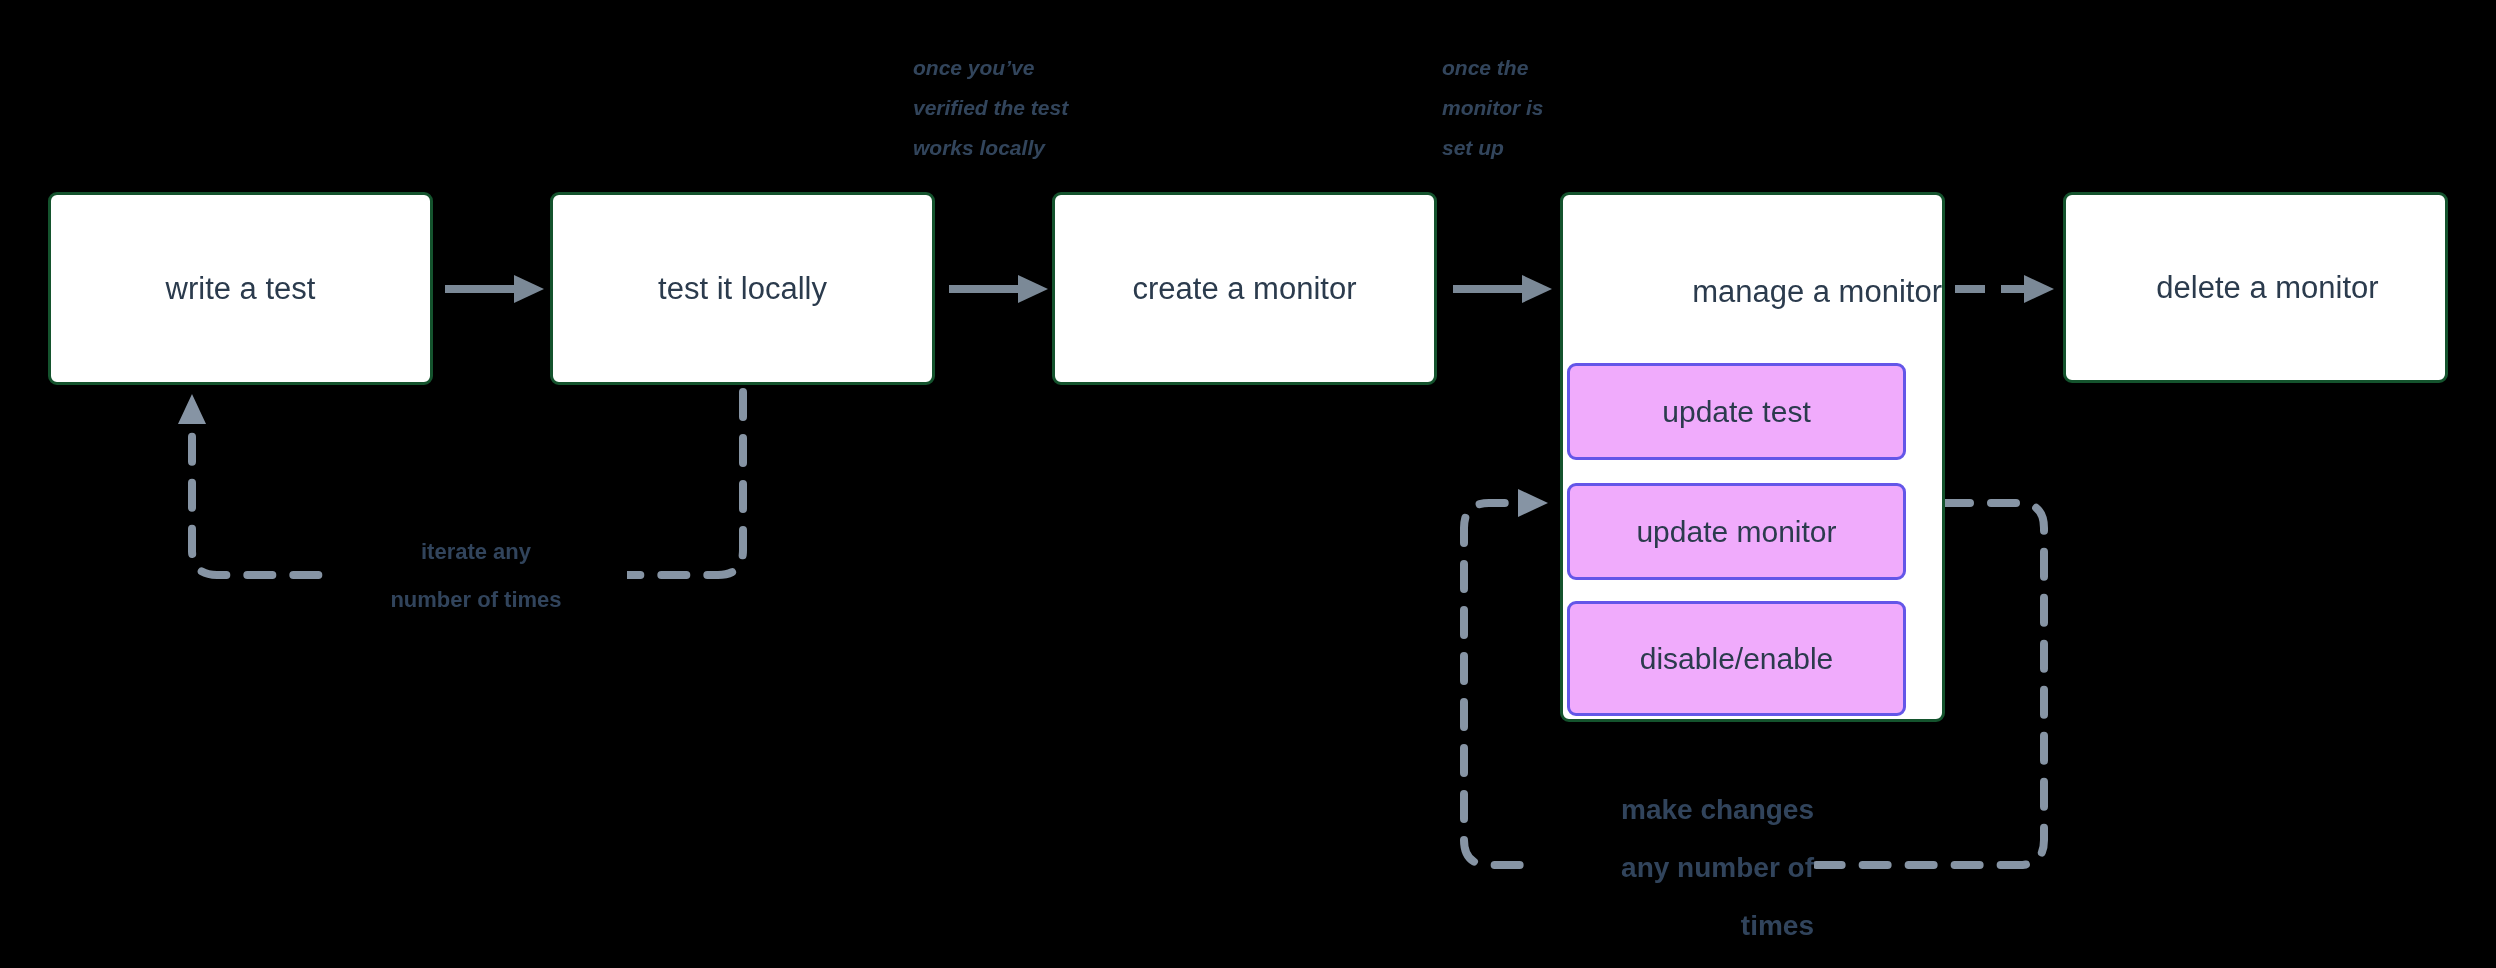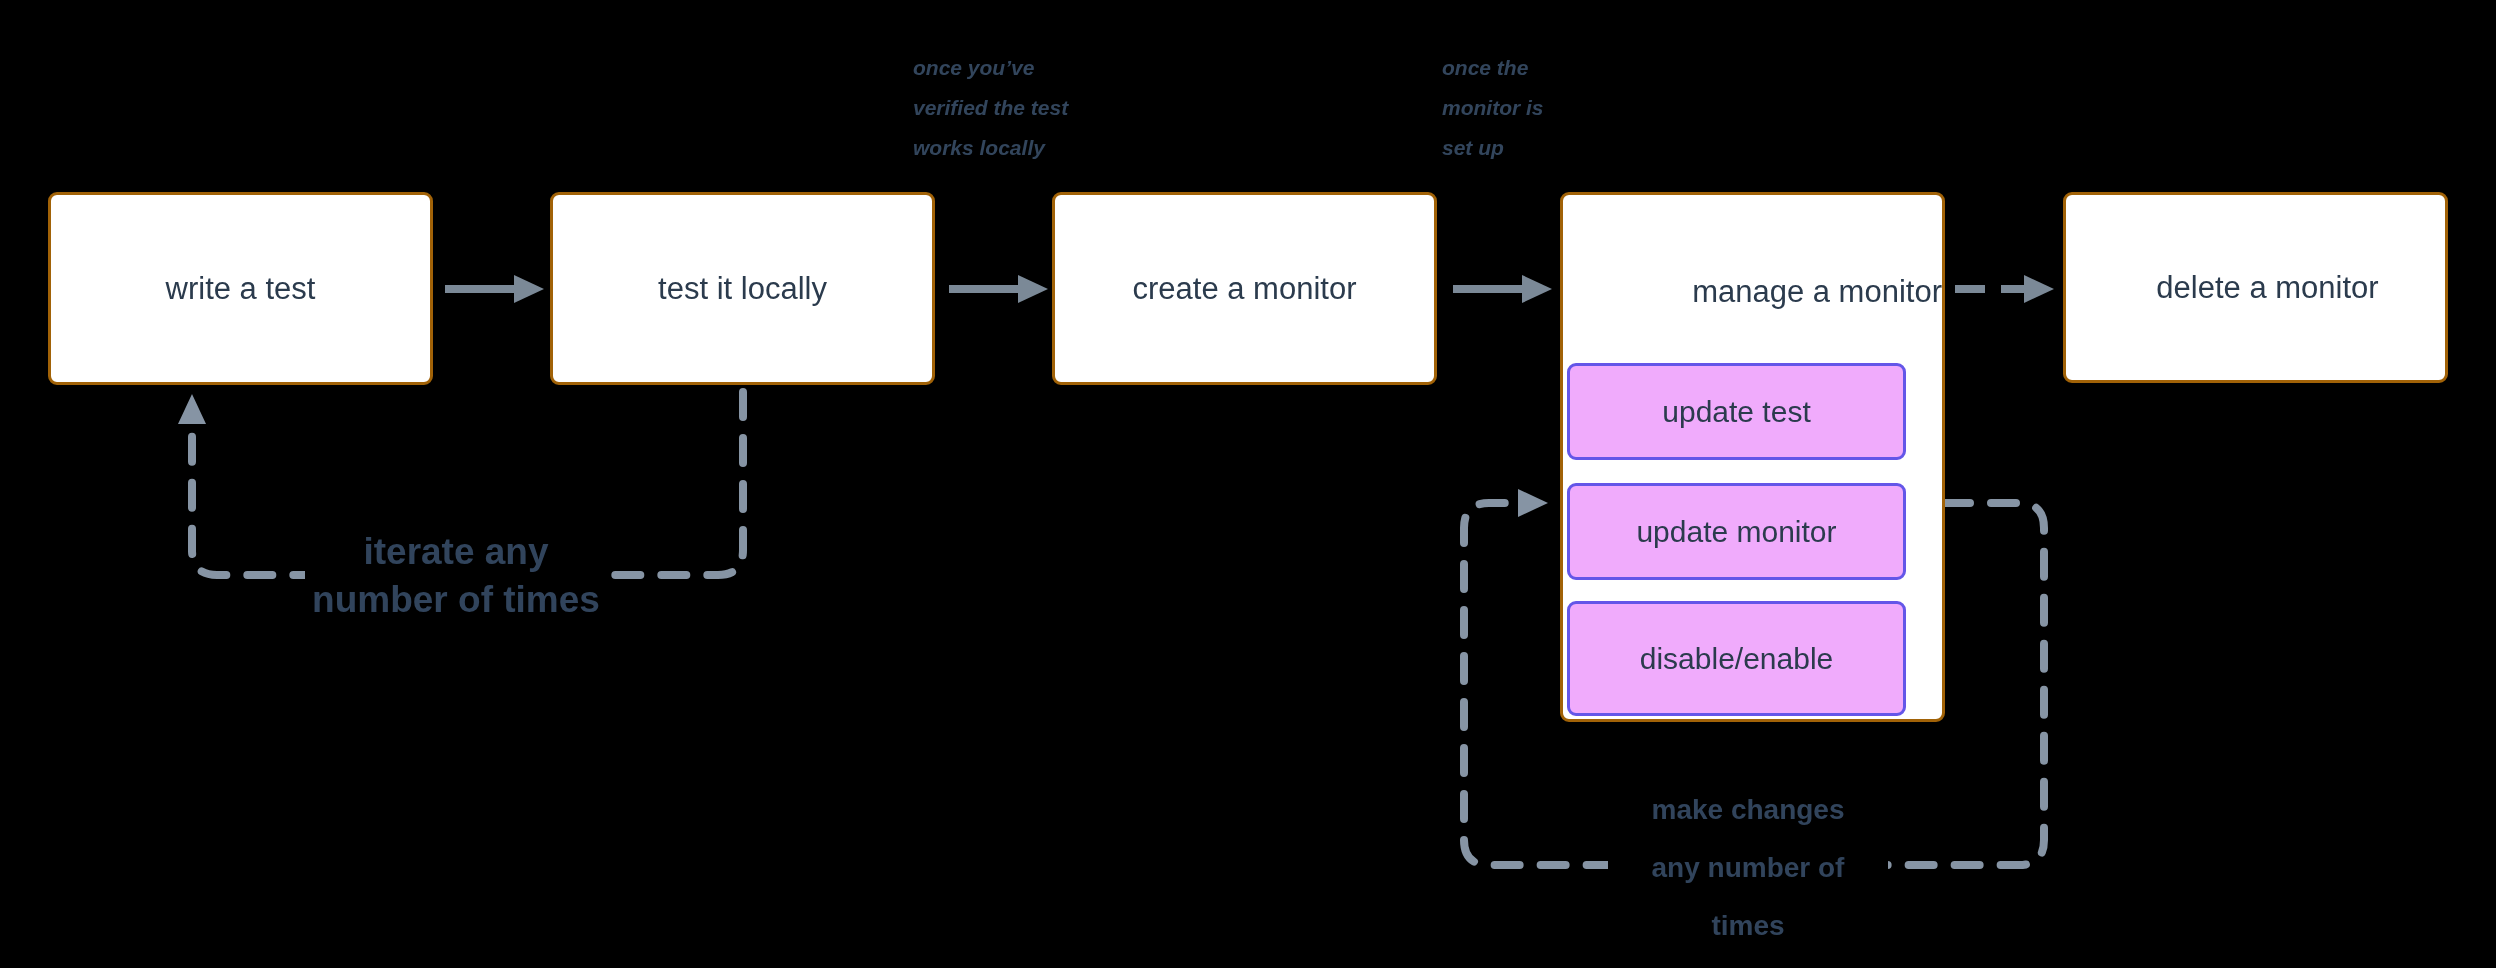--- a/index.html
+++ b/index.html
@@ -7,21 +7,21 @@
     position:relative;
     width:2496px;height:968px;
     background:#000000;
     font-family:"Liberation Sans", sans-serif;
     overflow:hidden;
   }
   .connectors{position:absolute;left:0;top:0;width:2496px;height:968px;}
   .node{
     position:absolute;
     background:#ffffff;
-    border:3px solid #a16207;
+    border:3px solid #14532d;
     border-radius:9px;
     box-sizing:border-box;
     display:flex;align-items:center;justify-content:center;
     color:#2b3b4d;
     font-size:31px;font-weight:500;
   }
   .node.tall{display:block;}
   .node.tall .node-title{
     position:absolute;left:0;top:0;width:100%;height:194px;
     display:flex;align-items:center;justify-content:flex-end;
@@ -36,22 +36,22 @@
     color:#2b3b4d;font-size:30px;font-weight:500;
   }
   .edge-label{
     position:absolute;
     background:#000000;
     color:#31445c;
     font-weight:700;
     text-align:center;
   }
   .edge-label span{display:block;}
-  .lbl-iterate{left:305px;top:528px;width:302px;font-size:37px;line-height:48px;}
-  .lbl-changes{left:1608px;top:781px;width:280px;font-size:28px;line-height:58px;}
+  .lbl-iterate{left:325px;top:528px;width:302px;font-size:22px;line-height:48px;}
+  .lbl-changes{left:1534px;top:781px;width:280px;font-size:28px;line-height:58px;text-align:right;}
   .annotation{
     position:absolute;
     color:#32455c;
     font-size:21px;font-weight:600;font-style:italic;
     line-height:40px;
     text-align:left;
   }
   .annotation span{display:block;}
   .ann-1{left:913px;top:48px;}
   .ann-2{left:1442px;top:48px;}

